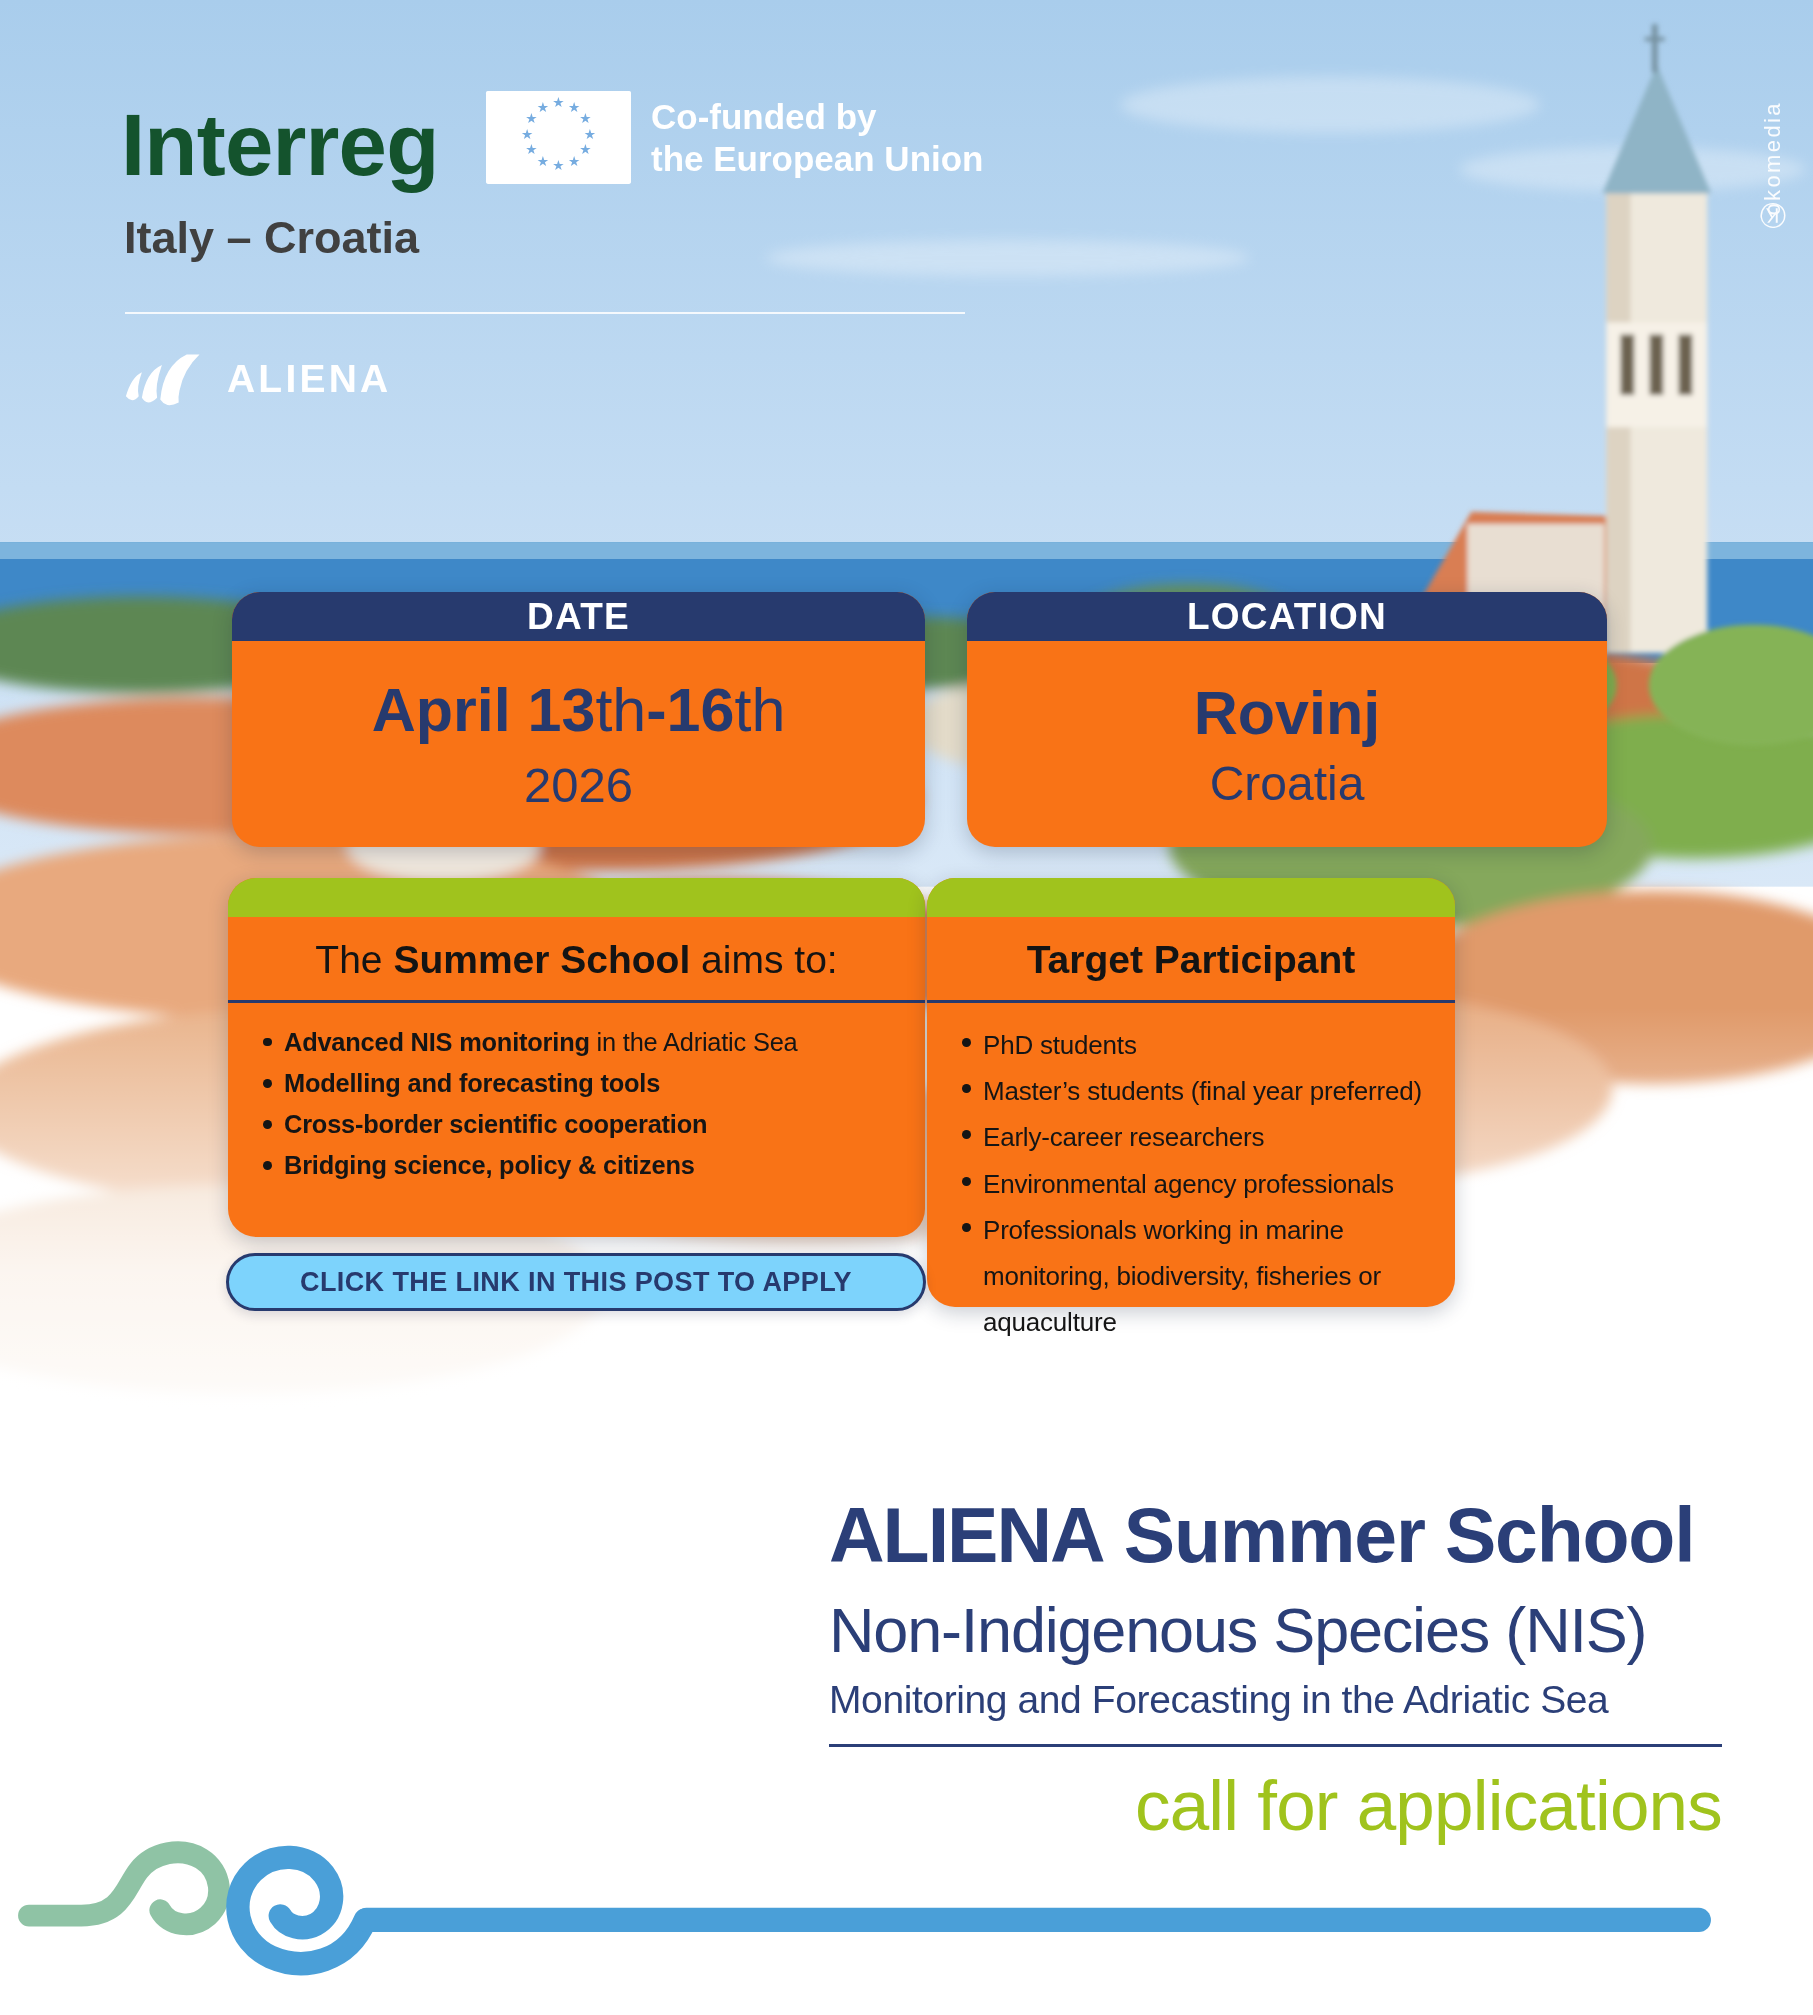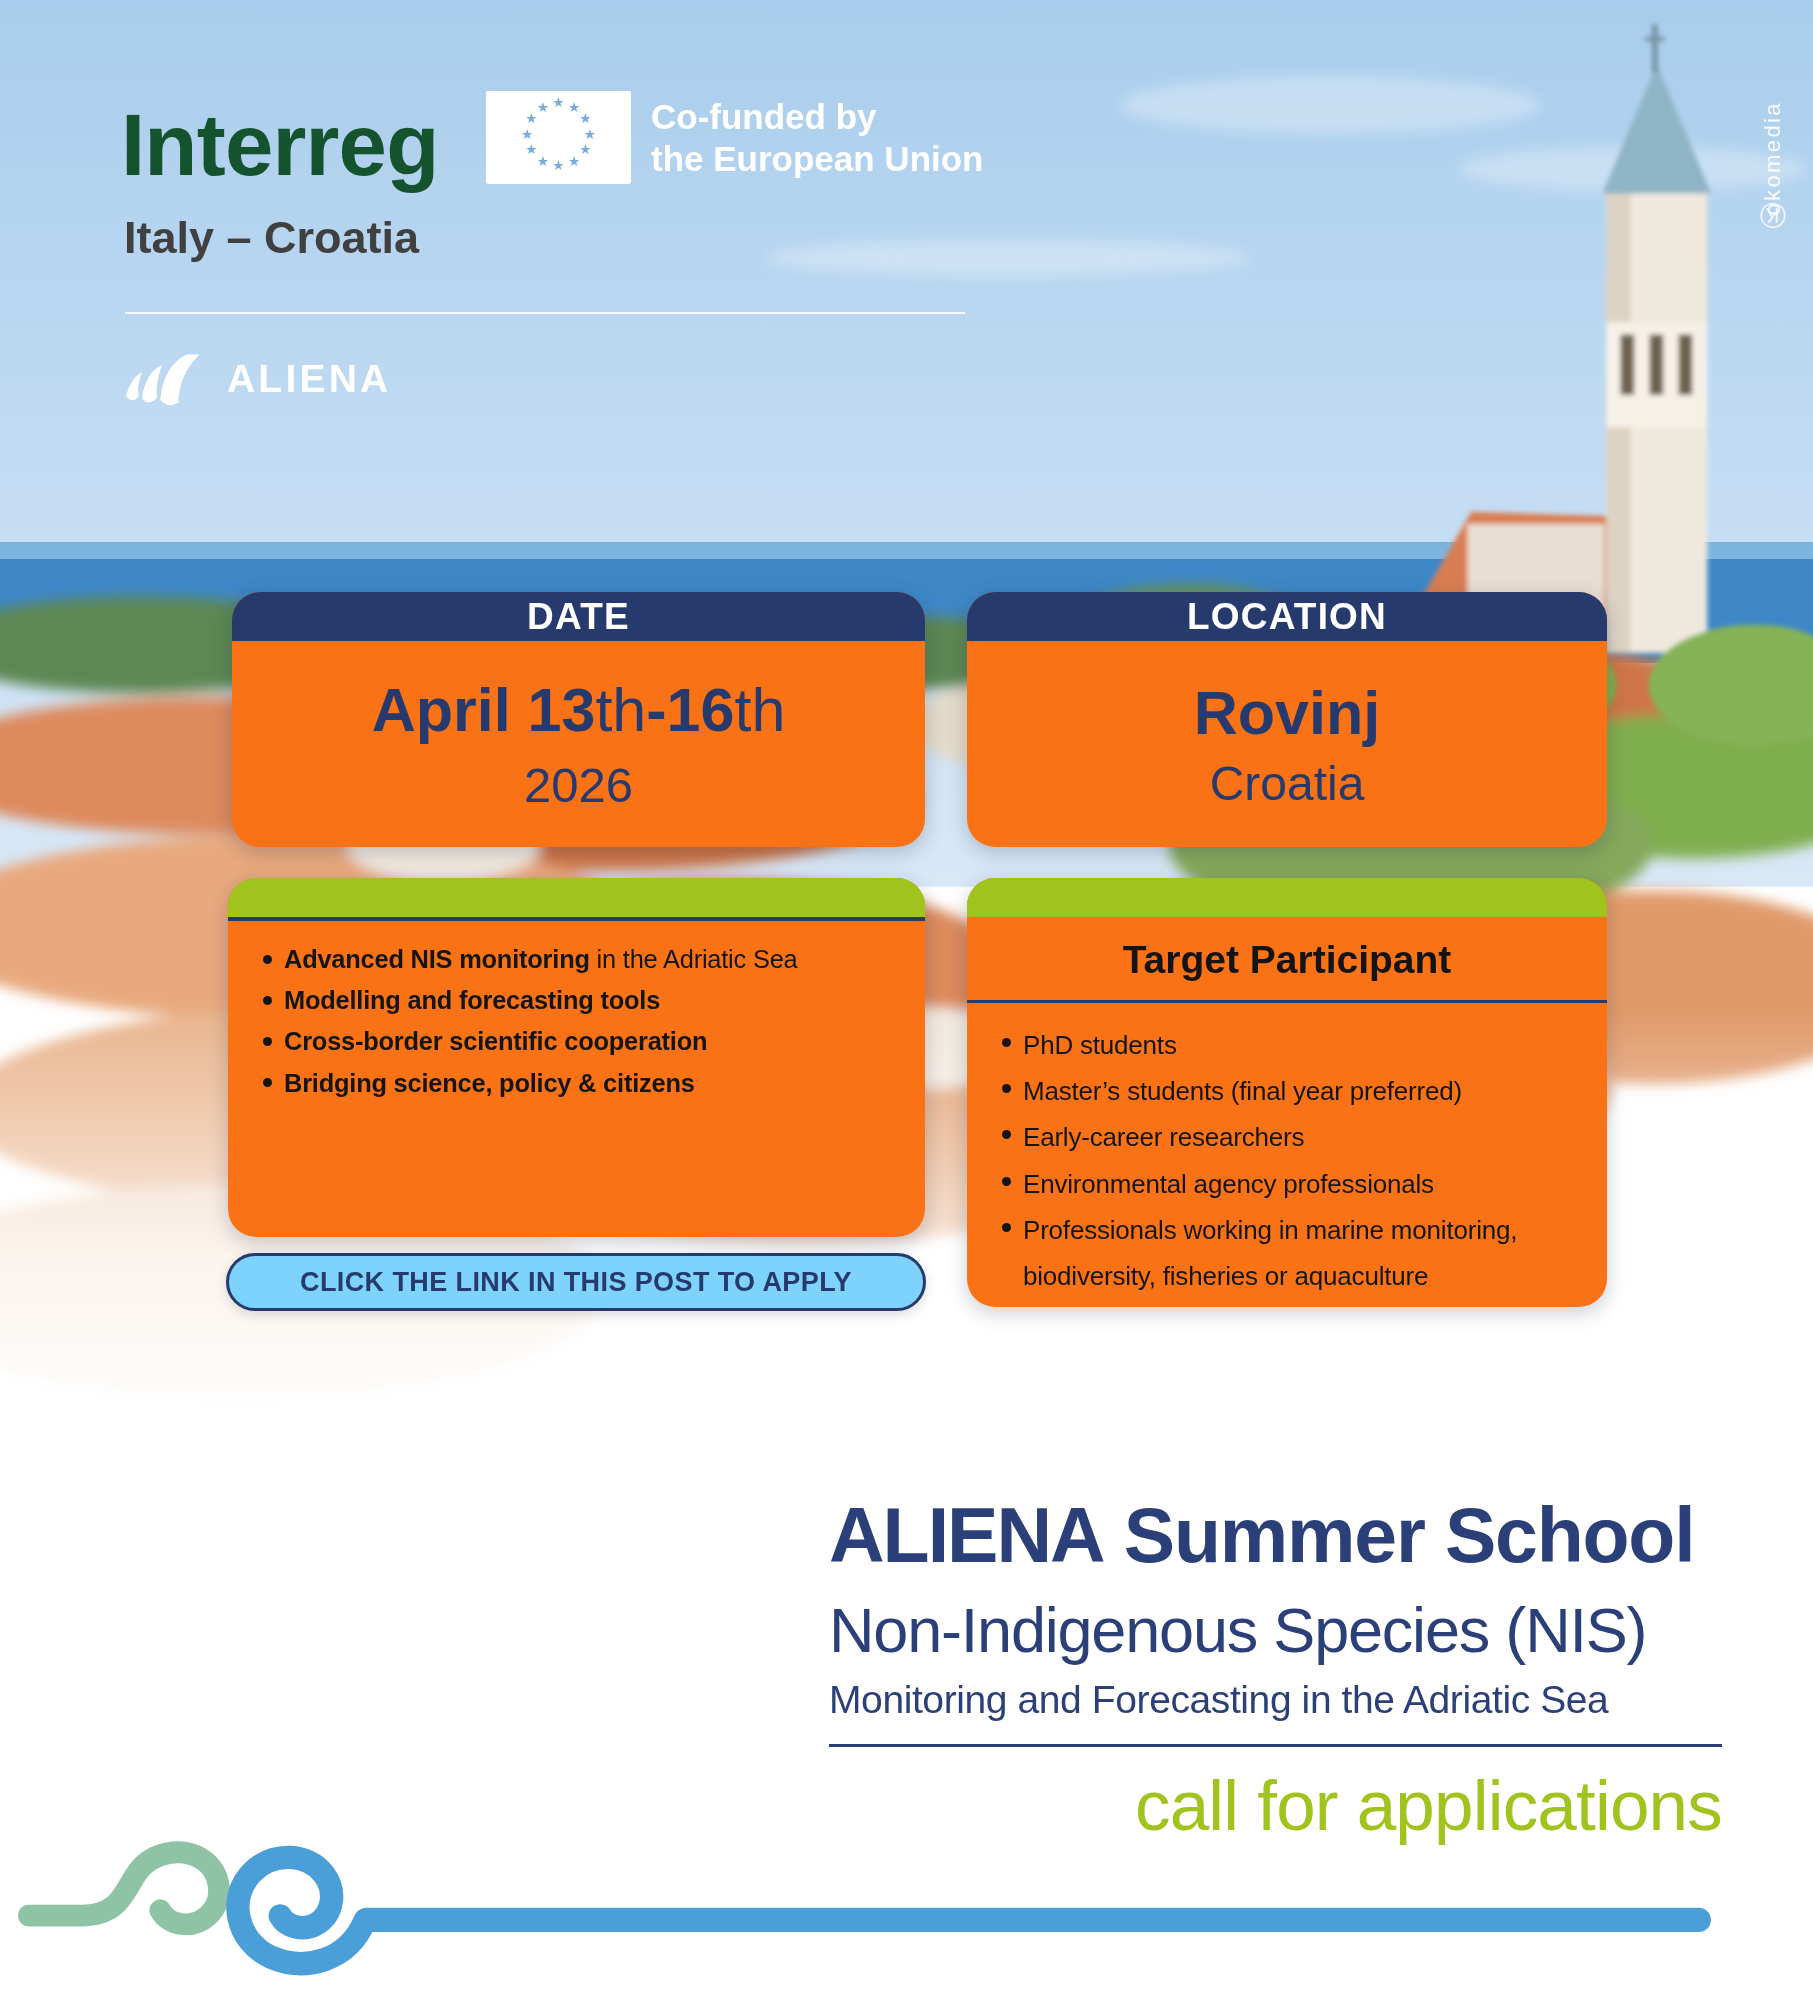--- a/index.html
+++ b/index.html
@@ -33,21 +33,21 @@
   .hdr-lime{background:#a0c31d;height:39px;}
   .card-date{left:232px;top:592px;width:693px;height:255px;}
   .card-loc{left:967px;top:592px;width:640px;height:255px;}
   .card-body-center{display:flex;flex-direction:column;align-items:center;justify-content:center;height:calc(100% - 49px);}
   .date-line{color:#273a6e;font-size:61px;}
   .date-line .b{font-weight:bold;}
   .date-year{color:#273a6e;font-size:49px;margin-top:11.3px;}
   .loc-city{color:#273a6e;font-size:61px;font-weight:bold;}
   .loc-country{color:#273a6e;font-size:48px;margin-top:8px;}
   .card-aims{left:228px;top:878px;width:697px;height:359px;}
-  .card-target{left:967px;top:878px;width:640px;height:429px;}
+  .card-target{left:927px;top:878px;width:528px;height:429px;}
   .sec-title{
     text-align:center;color:#141414;font-size:39px;padding:21px 16px 17.7px 16px;
   }
   .sec-title .b{font-weight:bold;}
   .sec-divider{height:3.6px;background:#273a6e;width:100%;}
   ul.bullets{list-style:none;margin:18.5px 0 0 0;padding:0 28px 0 35px;}
   ul.bullets li{
     position:relative;color:#151515;font-size:25.4px;line-height:1.62;padding-left:21px;letter-spacing:-0.2px;
   }
   ul.bullets li::before{
@@ -211,20 +211,23 @@
       <span>LOCATION</span>
     </div>
     <div class="card-body-center">
       <div class="loc-city">Rovinj</div>
       <div class="loc-country">Croatia</div>
     </div>
   </div>
 
   <div class="card card-aims">
     <div class="card-header hdr-lime"></div>
+    <div class="sec-title">
+      <span>The </span><span class="b">Summer School</span><span> aims to:</span>
+    </div>
     <div class="sec-divider"></div>
     <ul class="bullets">
       <li><span class="b">Advanced NIS monitoring </span><span>in the Adriatic Sea</span><span class="b"></span></li>
       <li><span class="b">Modelling and forecasting tools</span><span></span><span class="b"></span></li>
       <li><span class="b">Cross-border scientific cooperation</span><span></span><span class="b"></span></li>
       <li><span class="b">Bridging science, policy &amp; citizens</span><span></span><span class="b"></span></li>
     </ul>
   </div>
 
   <div class="card card-target">

